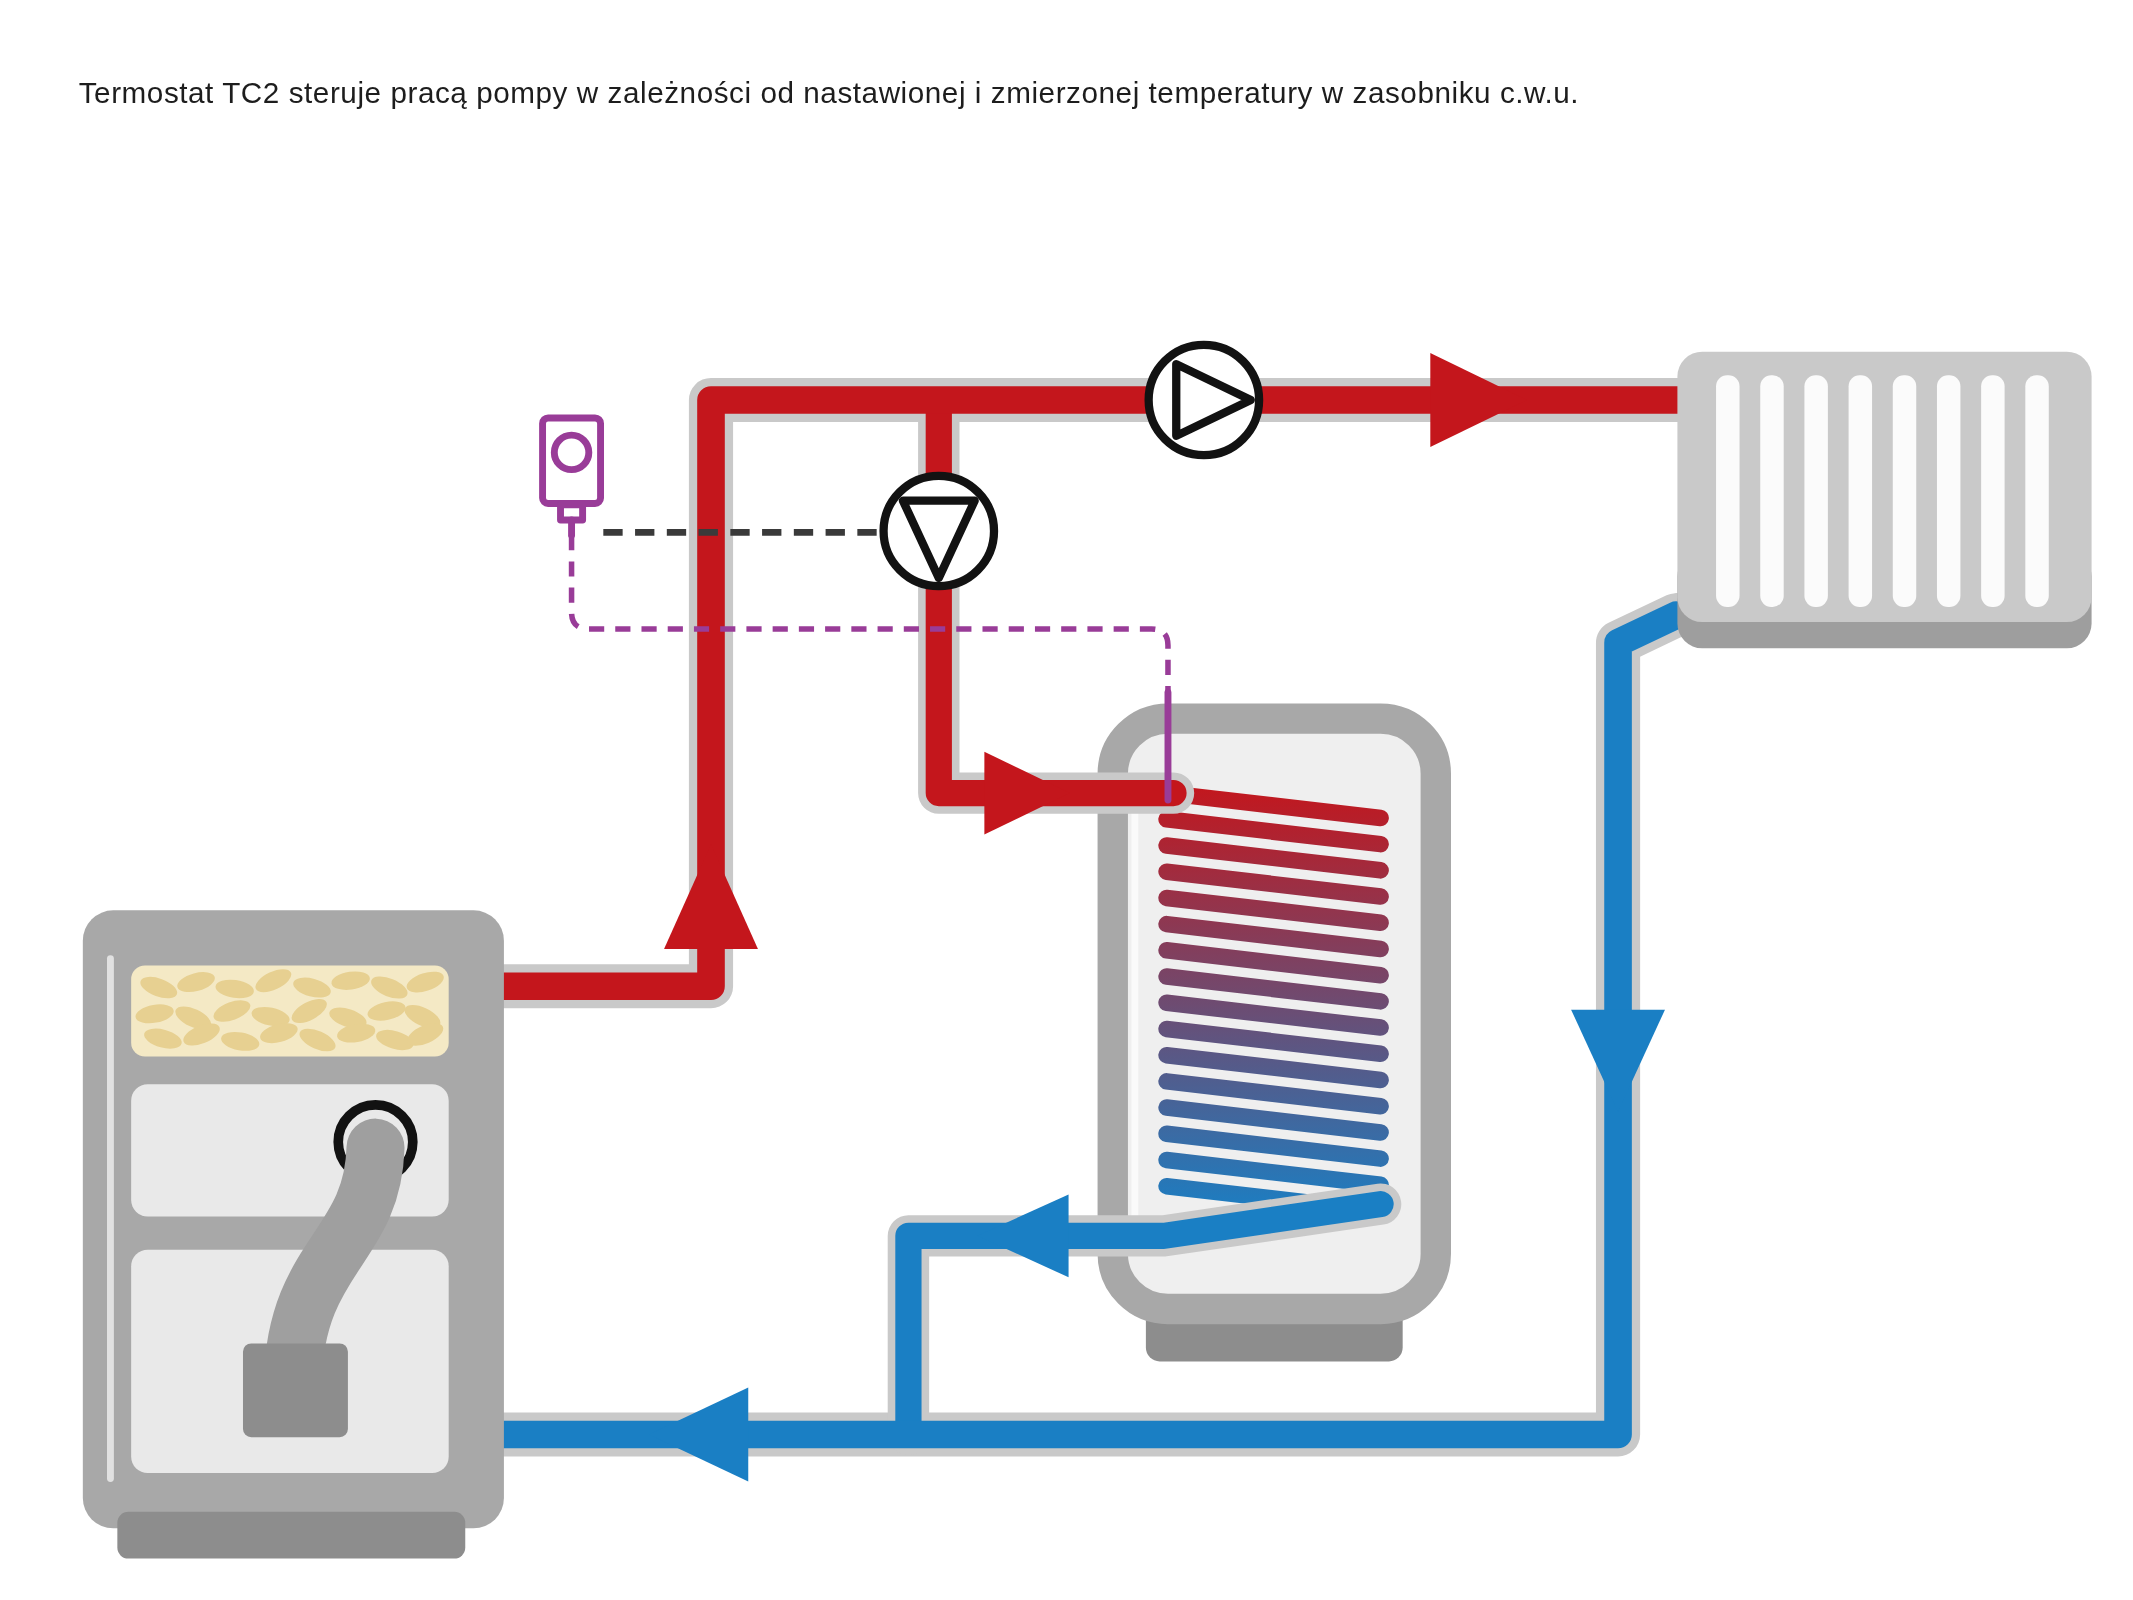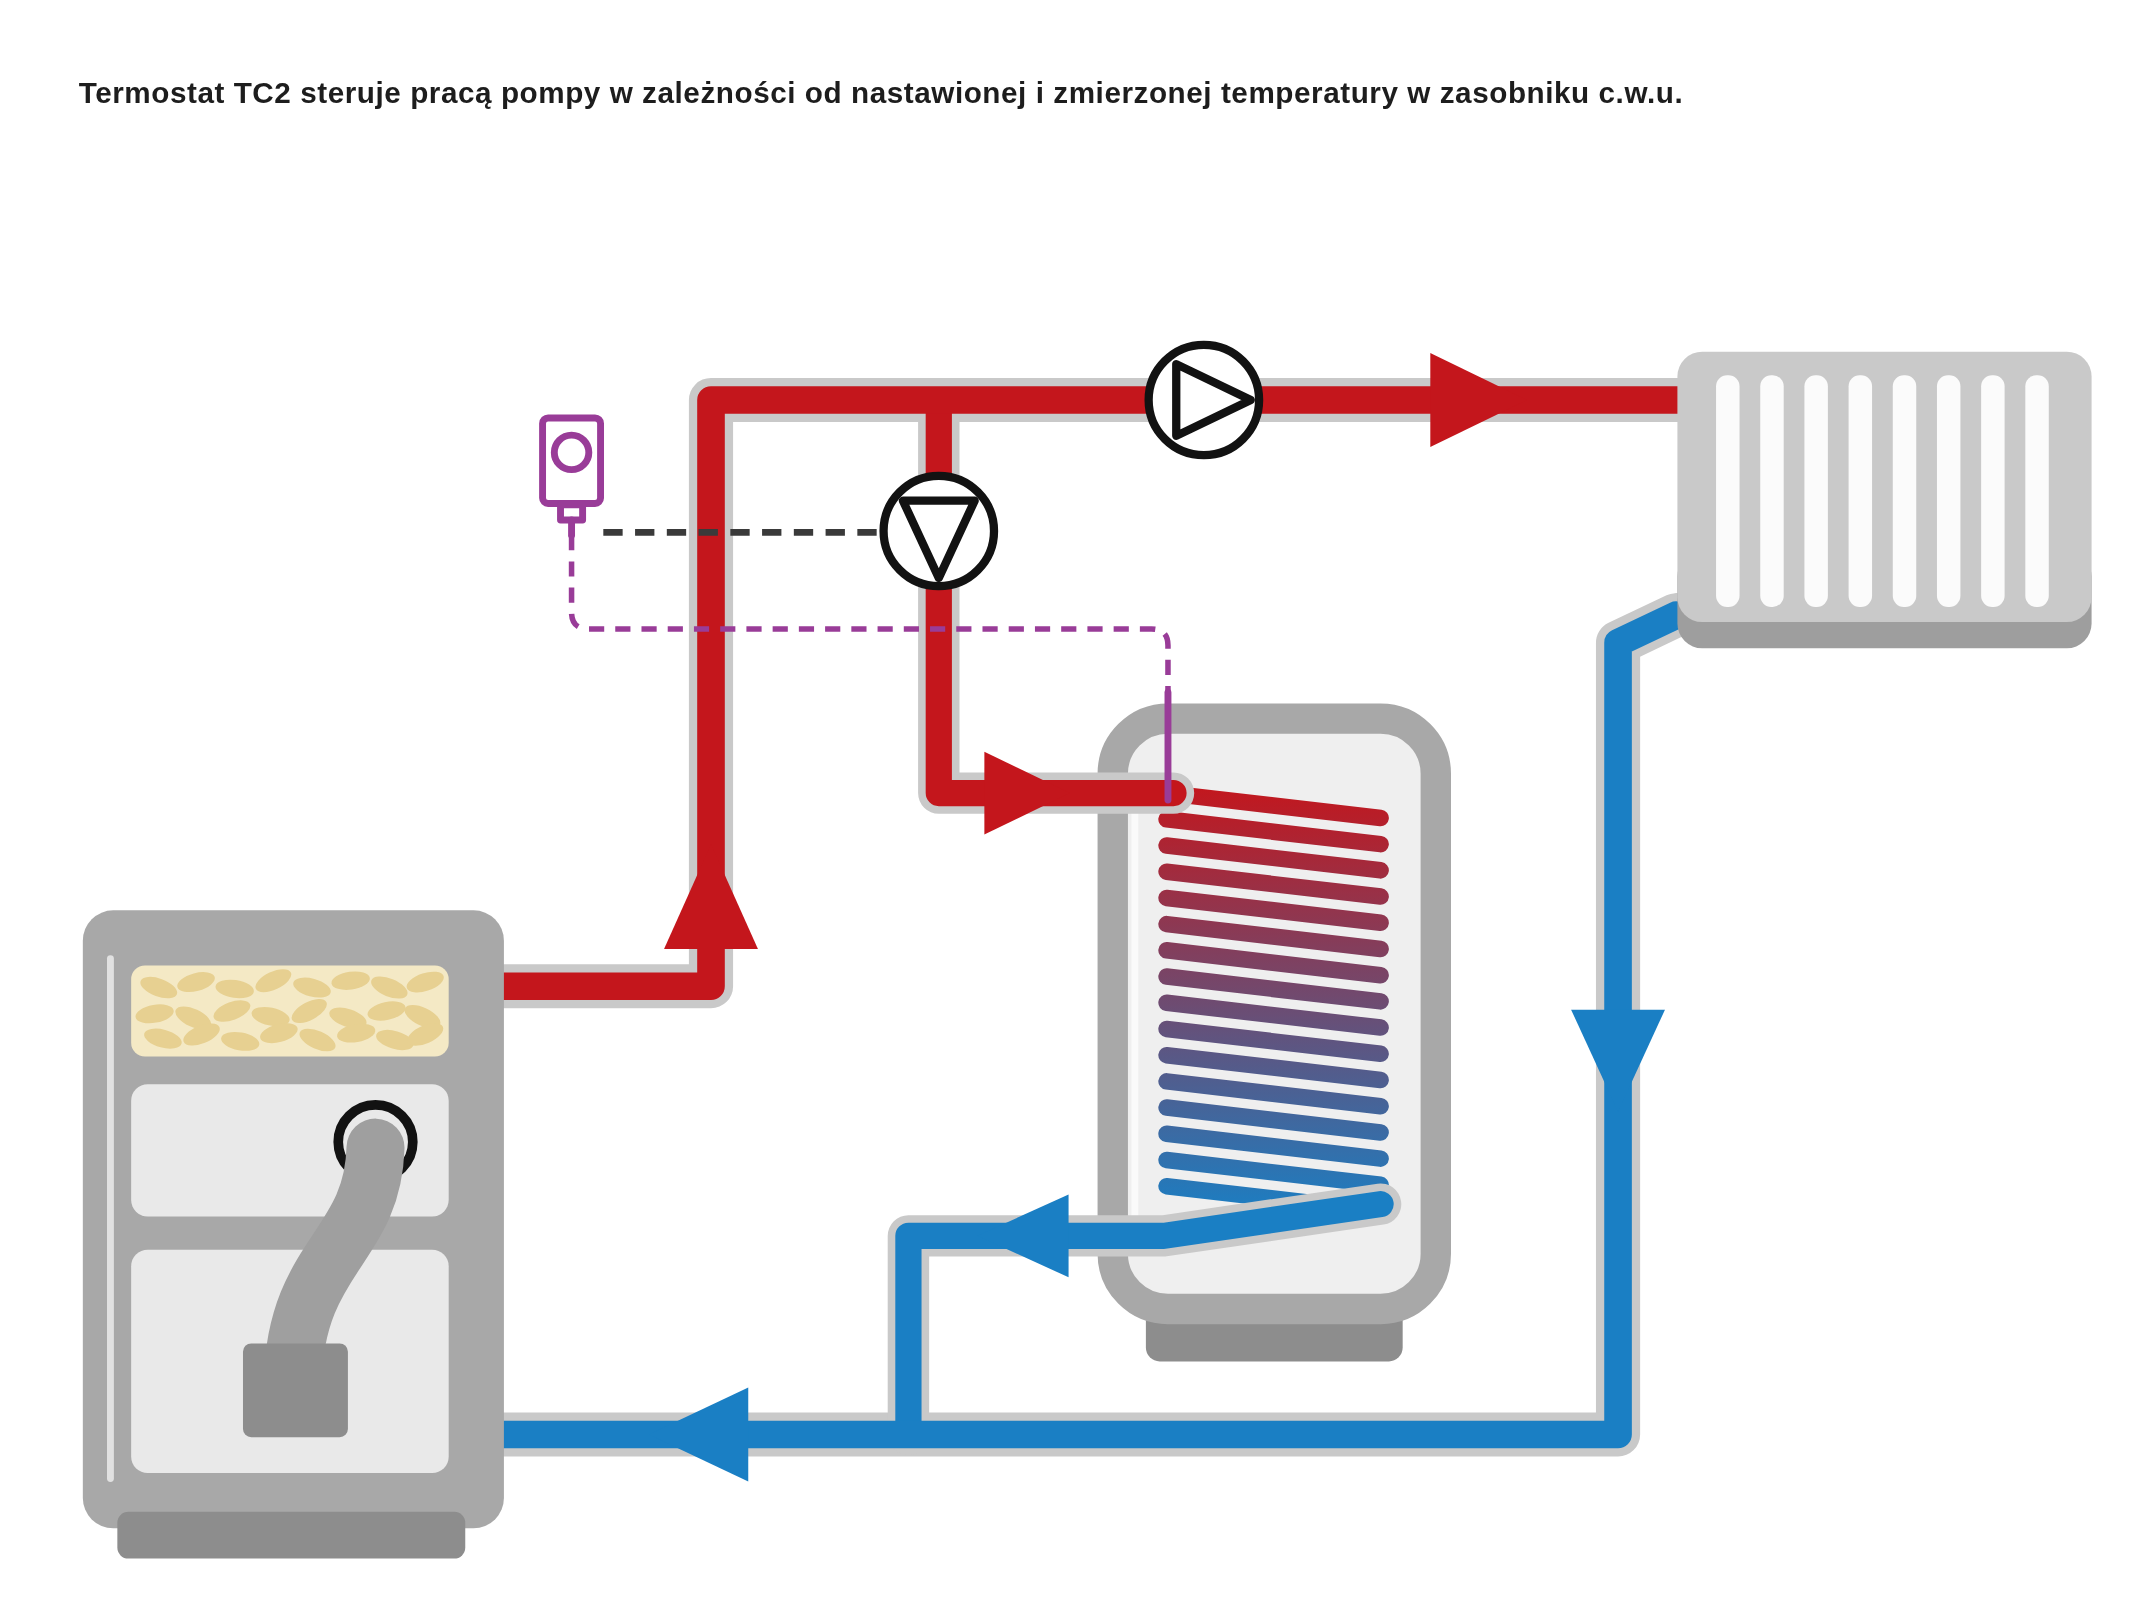--- a/index.html
+++ b/index.html
@@ -1,16 +1,16 @@
 <!DOCTYPE html>
 <html style="--supply: #c4161c; --return: #1a7fc4; --control: #993c98; --casing: #c9c9c9; --outline: #121212; --dash: #3a3a3a; --text: #1d1d1d; --boiler-body: #a8a8a8; --panel: #e9e9e9; --base: #8d8d8d; --tube: #9f9f9f; --pellets-bg: #f4e9c5; --pellet: #e7d091; --radiator-body: #c9c9c9; --radiator-shade: #9e9e9e; --slat: #fbfbfb; --tank-interior: #efefef;"><head>
 <meta charset="utf-8">
 <style>
   html,body{margin:0;padding:0;background:#ffffff;}
-  #stage{position:relative;width:2133px;height:1600px;background:#ffffff;overflow:hidden;font-weight:bold;}
+  #stage{position:relative;width:2133px;height:1600px;background:#ffffff;overflow:hidden;}
   svg{display:block;}
   text.caption{font-family:"Liberation Sans",sans-serif;font-size:21.5px;letter-spacing:.4px;fill:var(--text);}
   .casing{stroke:var(--casing);fill:none;stroke-linejoin:round;stroke-linecap:round;}
   .pipe-red{stroke:var(--supply);fill:none;stroke-linejoin:round;stroke-linecap:round;}
   .pipe-blue{stroke:var(--return);fill:none;stroke-linejoin:round;stroke-linecap:round;}
   .arrow-red{fill:var(--supply);stroke:none;}
   .arrow-blue{fill:var(--return);stroke:none;}
   .pump{fill:#ffffff;stroke:var(--outline);stroke-width:6;stroke-linejoin:round;}
   .thermo{fill:#ffffff;stroke:var(--control);stroke-width:5;stroke-linejoin:round;}
   .dash-black{stroke:var(--dash);stroke-width:5;stroke-dasharray:14 9;fill:none;}

